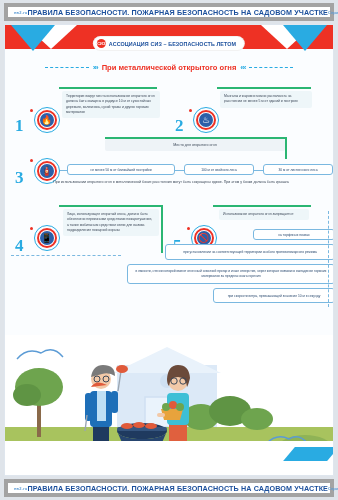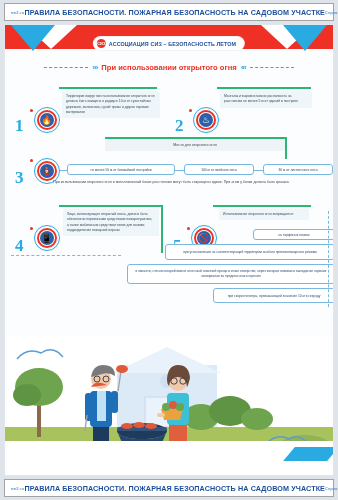--- a/index.html
+++ b/index.html
@@ -8,21 +8,21 @@
     background: #e9edf2;
     font-family: "Liberation Sans", sans-serif;
     overflow: hidden;
     position: relative;
   }
   .page { position: relative; width: 338px; height: 500px; background:#dfe4ea; }
 
   
   .titlebar {
     position: absolute; left: 4px; right: 4px; height: 18px;
-    background: #ffffff; border: 1px solid #a3a3a3;
+    background: #ffffff; border: 4px solid #a3a3a3;
     display: flex; align-items: center; justify-content: space-between;
     padding: 0 6px;
   }
   .titlebar.top { top: 3px; }
   .titlebar.bottom { bottom: 3px; }
   .tb-site { font-size: 4px; color: #5b9bd5; letter-spacing: .2px; font-weight:700; }
   .tb-title {
     font-size: 7.2px; font-weight: 700; color: #1b4f9c; letter-spacing: .1px;
     white-space: nowrap;
   }
@@ -182,21 +182,21 @@
       <div class="wedge-b-r"></div>
       <div class="assoc">
         <span class="assoc-logo">СИЗ</span>
         <span class="assoc-text">АССОЦИАЦИЯ СИЗ – БЕЗОПАСНОСТЬ ЛЕТОМ</span>
       </div>
     </div>
 
     <div class="sect">
       <span class="dash"></span>
       <span class="arrows">›››</span>
-      <span class="stitle">При использовании открытого огня</span>
+      <span class="stitle">При металлической открытого огня</span>
       <span class="arrows">‹‹‹</span>
       <span class="dash"></span>
     </div>
 
     <div class="greenbar" style="left:54px; top:62px; width:98px; height:2px;"></div>
     <span class="num" style="left:10px; top:92px;">1</span>
     <span class="dot" style="left:25px; top:84px;"></span>
     <div class="badge" style="left:29px; top:82px;">
       <span class="ring-out"></span>
       <span class="ring-mid"></span>

